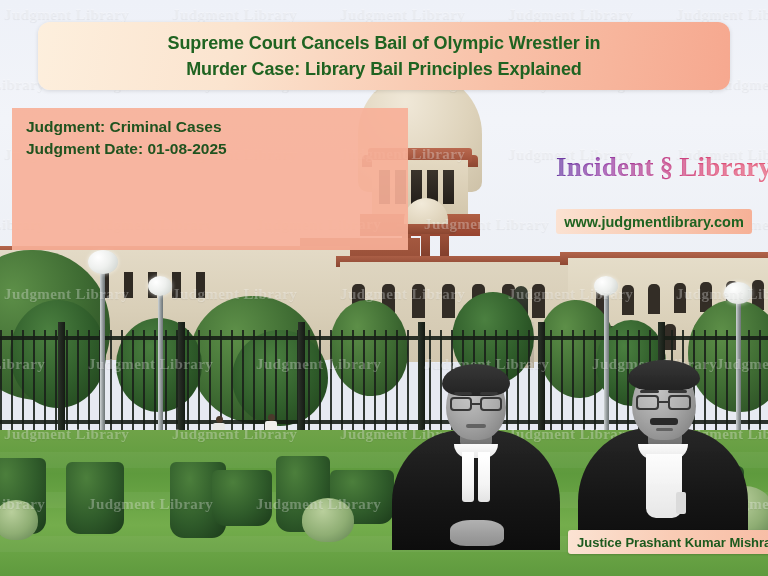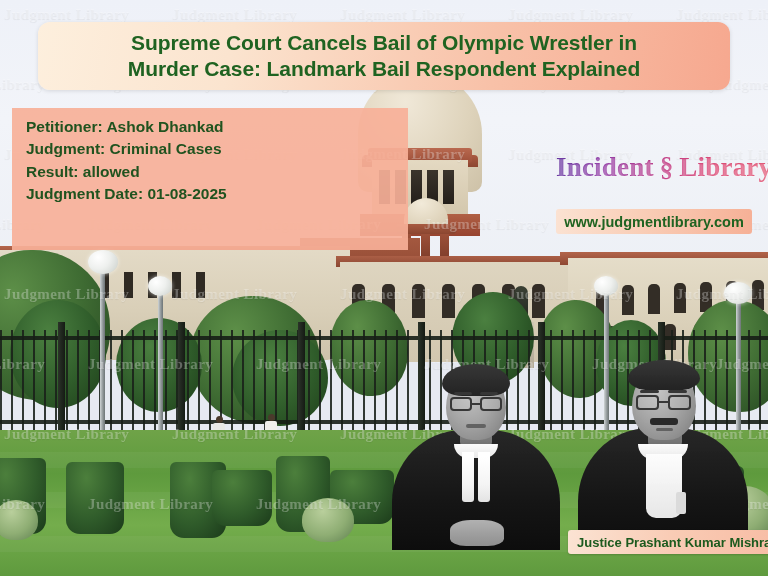--- a/index.html
+++ b/index.html
@@ -246,21 +246,21 @@
     left:38px; top:22px; width:692px; height:68px;
     background:linear-gradient(100deg,#fdefdd 0%,#fbe4cf 28%,#f8c1a8 66%,#f6a88f 100%);
     border-radius:12px;
     box-shadow:0 1px 4px rgba(0,0,0,.12);
     display:flex; flex-direction:column;
     align-items:center; justify-content:center;
   }
   .title-line {
     font-family:"Liberation Sans", sans-serif;
     font-weight:bold;
-    font-size:21px;
+    font-size:18px;
     line-height:26px;
     color:#1f6321;
     text-align:right;
     white-space:nowrap;
     letter-spacing:-.1px;
   }
 
   .detail-panel {
     position:absolute;
     left:12px; top:108px; width:396px; height:142px;
@@ -532,27 +532,25 @@
     <div class="j-bridge" style="left:81px; top:41px; width:9px;"></div>
     <div class="j-stache" style="left:72px; top:58px; width:28px; height:7px;"></div>
     <div class="j-mouth" style="left:78px; top:68px; width:17px; height:3px;"></div>
     <div class="j-collar" style="left:60px; top:84px; width:50px; height:16px; border-radius:0 0 18px 18px;"></div>
     <div class="j-bands" style="left:68px; top:94px; width:36px; height:64px; border-radius:0 0 10px 10px; background:linear-gradient(180deg,#f7f7f7,#e2e2e2);"></div>
     <div style="position:absolute; left:98px; top:132px; width:10px; height:22px; background:#d7d7d7; border-radius:2px;"></div>
   </div>
 
   <div class="title-panel">
     <div class="title-line">Supreme Court Cancels Bail of Olympic Wrestler in</div>
-    <div class="title-line">Murder Case: Landmark Bail Respondent Explained</div>
+    <div class="title-line">Murder Case: Library Bail Principles Explained</div>
   </div>
 
   <div class="detail-panel">
-    <div class="detail-line">Petitioner: Ashok Dhankad</div>
     <div class="detail-line">Judgment: Criminal Cases</div>
-    <div class="detail-line">Result: allowed</div>
     <div class="detail-line">Judgment Date: 01-08-2025</div>
   </div>
 
   <div class="brand"><span>Incident</span><span class="sec" style="margin:0 6px;">§</span><span>Library</span></div>
 
   <div class="url-badge">
     <span class="url-text">www.judgmentlibrary.com</span>
   </div>
 
   <div class="name-badge" id="badge-mishra">

